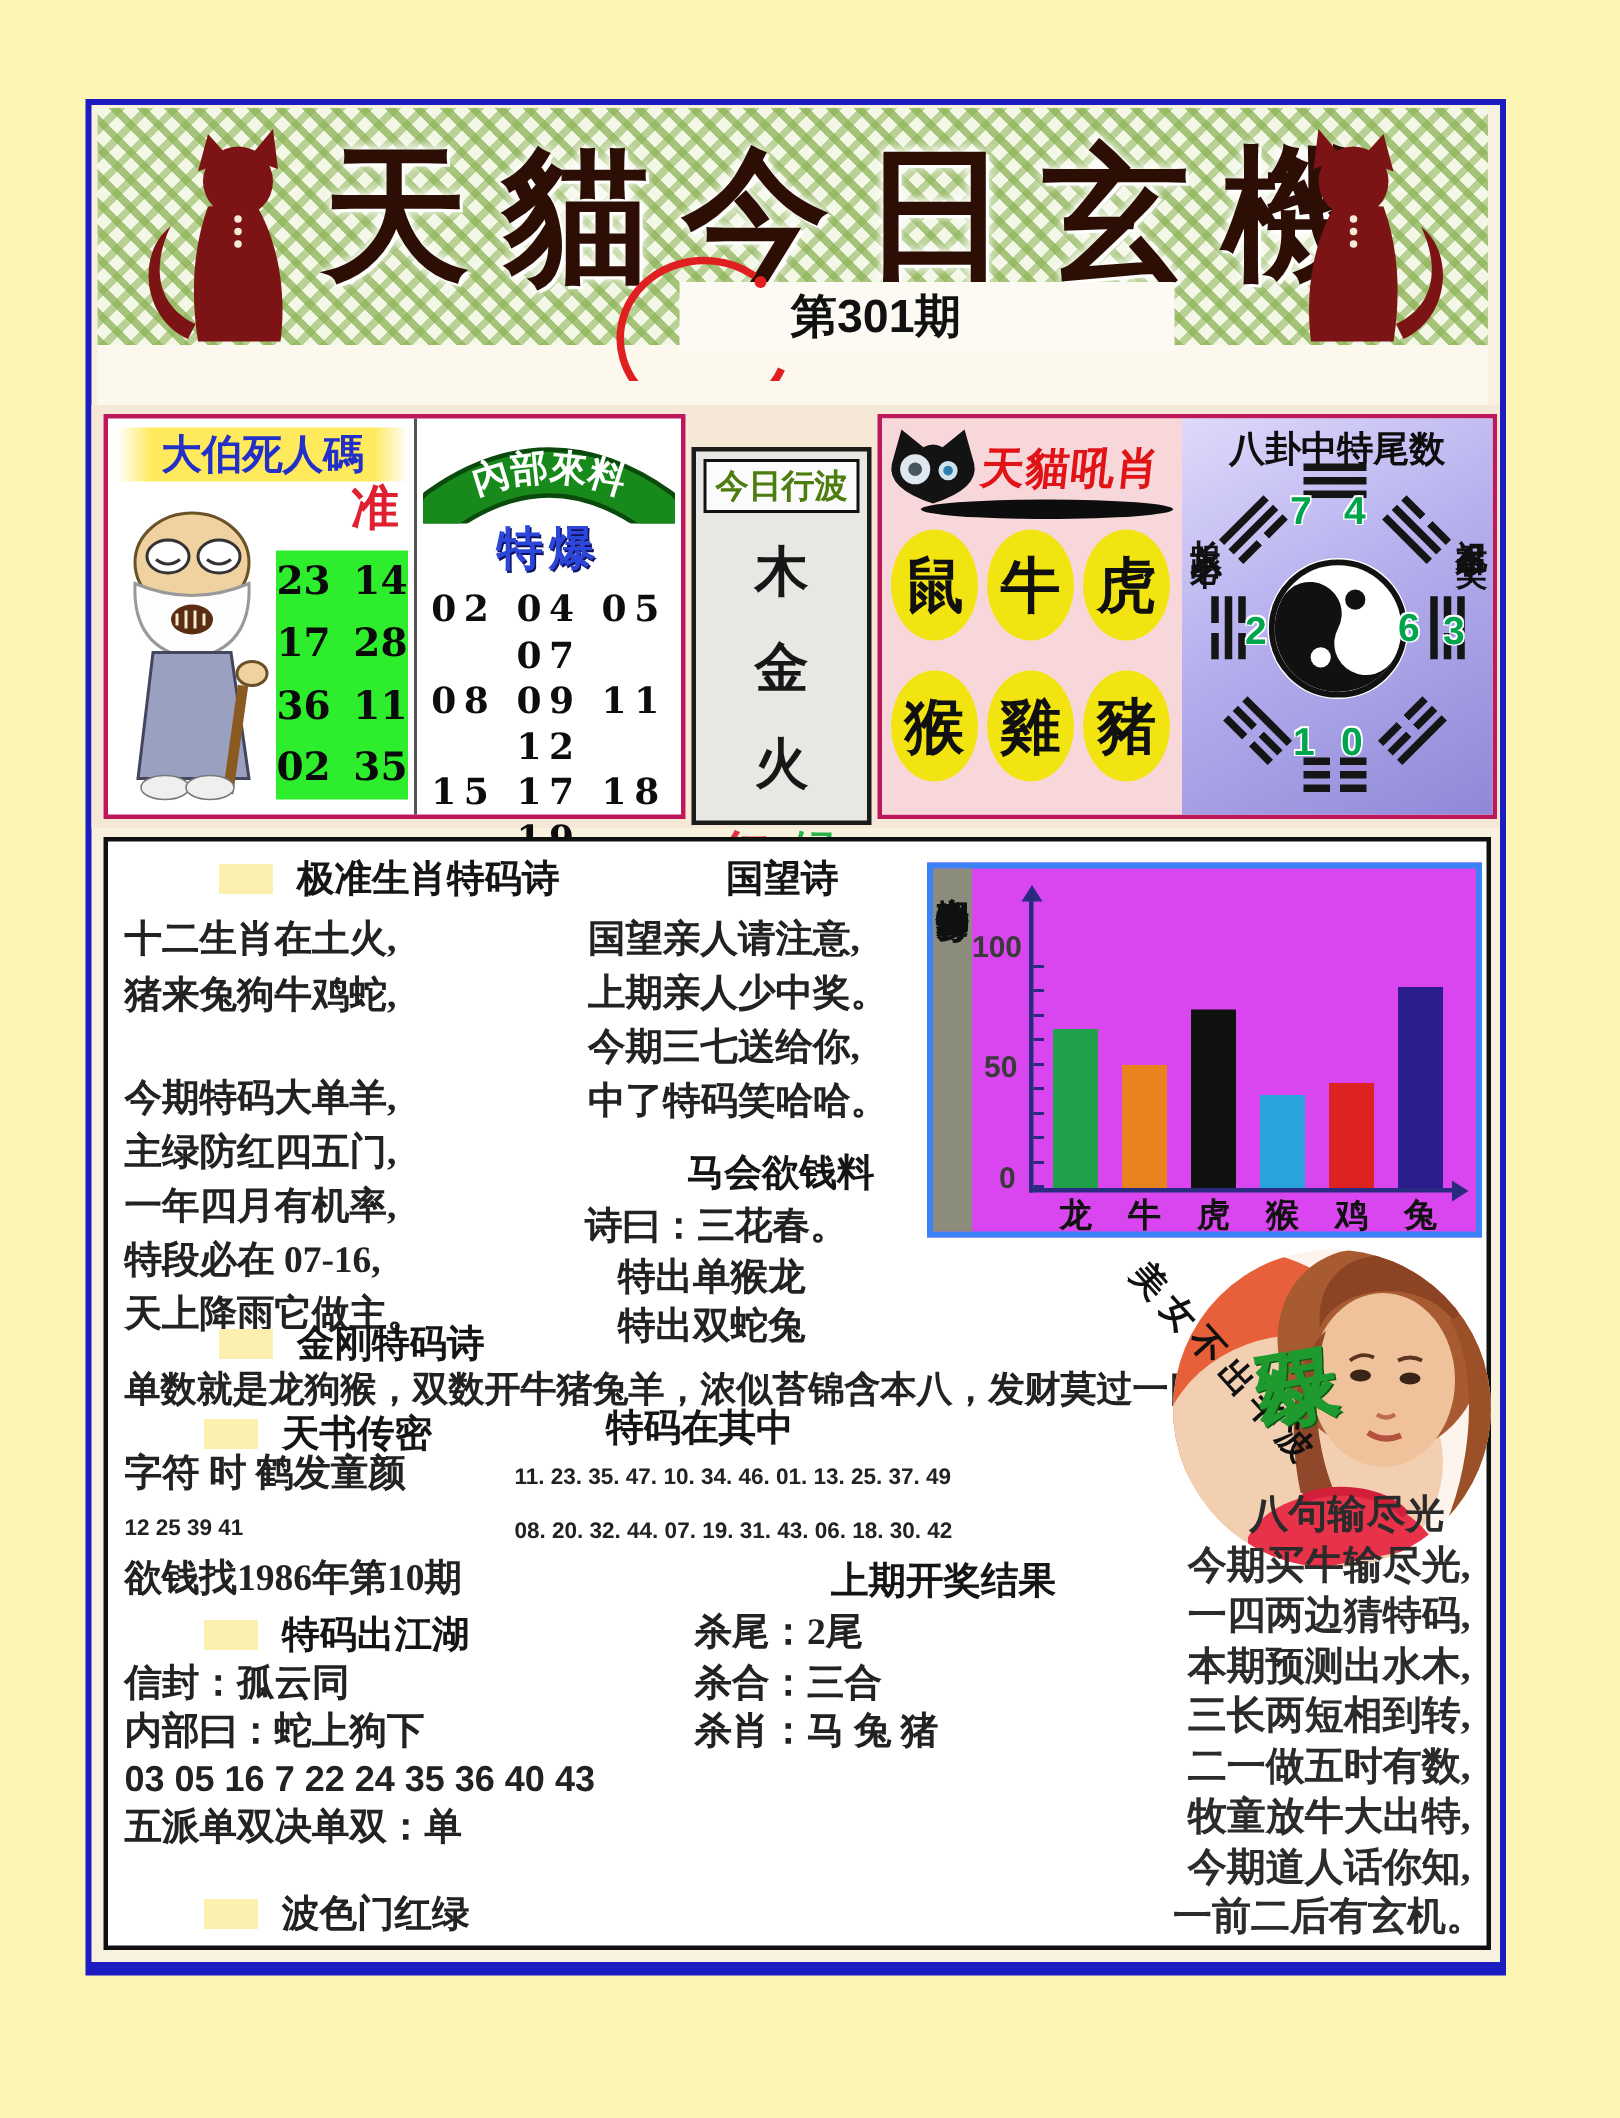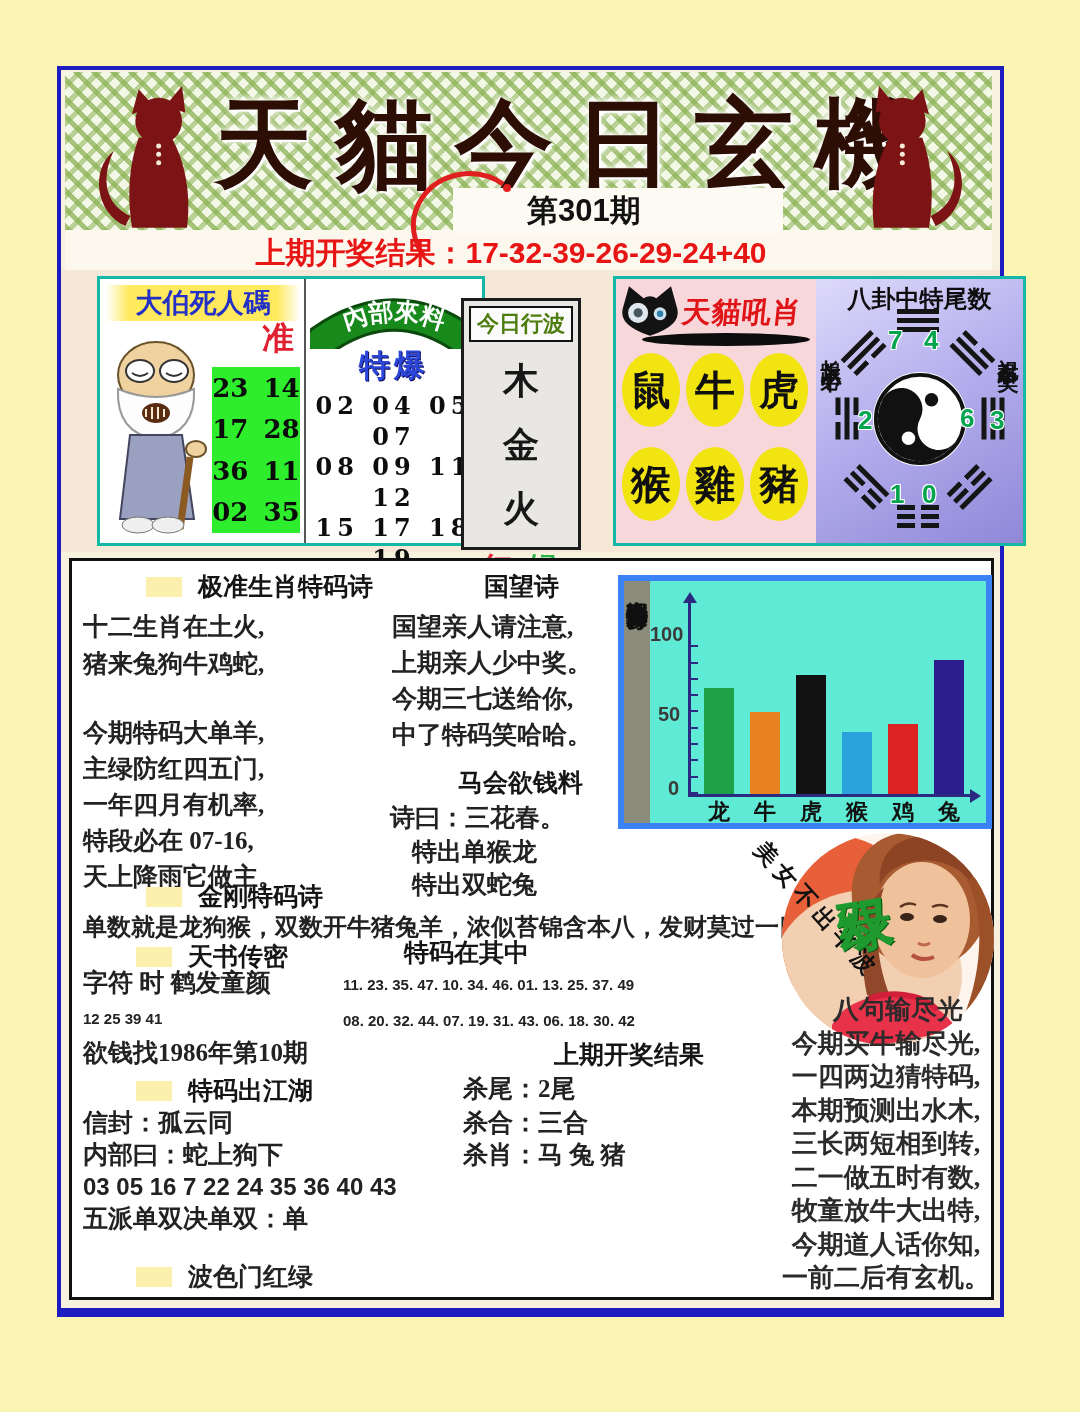--- a/index.html
+++ b/index.html
@@ -39,21 +39,21 @@
   .red-arc{position:absolute;left:338px;top:92px;width:130px;height:92px;z-index:4;}
   .substrip{
     position:absolute;left:4px;top:160px;width:927px;height:40px;background:#fcf8ee;z-index:2;
   }
   .last-result{
     position:absolute;left:100px;top:163px;width:700px;z-index:5;
     color:#e81515;font-size:30px;font-weight:700;text-align:center;white-space:nowrap;
   }
   
   .panels{position:absolute;left:0;top:200px;width:939px;height:282px;background:#f6e8d6;}
-  .boxed{border:3px solid #14b8a6;background:#fff;margin-left:28px;}
+  .boxed{border:3px solid #be185d;background:#fff;}
   .p-left{position:absolute;left:8px;top:6px;width:382px;height:264px;display:flex;}
   .dabo{flex:0 0 204px;position:relative;border-right:2px solid #555;}
   .dabo-title{
     margin:6px 4px 0 6px;text-align:center;font-weight:900;font-size:27px;color:#2330c8;
     font-family:"Liberation Serif", serif;
     background:linear-gradient(90deg,transparent 0,#ffe95c 12%,#ffe95c 88%,transparent 100%);
   }
   .zhun{position:absolute;right:10px;top:38px;color:#e02030;font-size:32px;font-weight:900;font-family:"Liberation Serif", serif;}
   .greenbox{
     position:absolute;right:4px;top:88px;width:88px;height:166px;background:#2ded2d;
@@ -116,21 +116,21 @@
     border:3px solid #101010;background:#fff;
     font-family:"Liberation Serif", serif;color:#222;
   }
   .t{position:absolute;white-space:nowrap;font-size:25px;font-weight:600;line-height:28px;}
   .hd{font-weight:800;color:#151515;padding-left:24px;}
   .hl::before{content:"";display:inline-block;width:36px;height:20px;background:#fcf0ae;margin-right:16px;vertical-align:-2px;}
   .nums{font-family:"Liberation Sans", sans-serif;font-weight:700;font-size:15px;}
   
   .chart{
     position:absolute;left:546px;top:14px;width:362px;height:242px;
-    border:6px solid #3b82f6;background:#5eead4;
+    border:4px solid #3b82f6;background:#d946ef;
   }
   .chart-strip{position:absolute;left:0;top:0;bottom:0;width:26px;background:#8c8c7c;}
   .chart-title{
     position:absolute;left:-1px;top:2px;writing-mode:vertical-rl;text-orientation:upright;
     font-size:22px;font-weight:900;color:#101010;letter-spacing:1px;line-height:28px;
   }
   .axis-y{position:absolute;left:64px;top:14px;bottom:26px;width:3px;background:#2a2a80;}
   .axis-y::before{content:"";position:absolute;left:-5px;top:-10px;border:7px solid transparent;border-bottom:11px solid #2a2a80;}
   .axis-x{position:absolute;left:64px;right:8px;bottom:26px;height:3px;background:#2a2a80;}
   .axis-x::after{content:"";position:absolute;right:-10px;top:-5px;border:7px solid transparent;border-left:11px solid #2a2a80;}
@@ -189,21 +189,20 @@
     </svg>
   </div>
   <div class="substrip"></div>
   <svg class="red-arc" viewBox="0 0 130 92">
     <path d="M122,84 A56,52 0 1 1 104,22" fill="none" stroke="#e02020" stroke-width="5"></path>
     <circle cx="108" cy="26" r="4" fill="#e02020"></circle>
   </svg>
   <div class="issue-patch">
     <span>第301期</span>
   </div>
-  <div class="last-result">上期开奖结果：17-32-39-26-29-24+40</div>
 
   <div class="panels">
 
     <div class="p-left boxed">
       <div class="dabo">
         <div class="dabo-title">大伯死人碼</div>
         <div class="zhun">准</div>
         <svg class="oldman" viewBox="0 0 118 205">
           <ellipse cx="56" cy="44" rx="38" ry="33" fill="#f0d2a0" stroke="#6a5228" stroke-width="2"></ellipse>
           <ellipse cx="40" cy="40" rx="14" ry="11" fill="#fff" stroke="#333" stroke-width="2"></ellipse>

